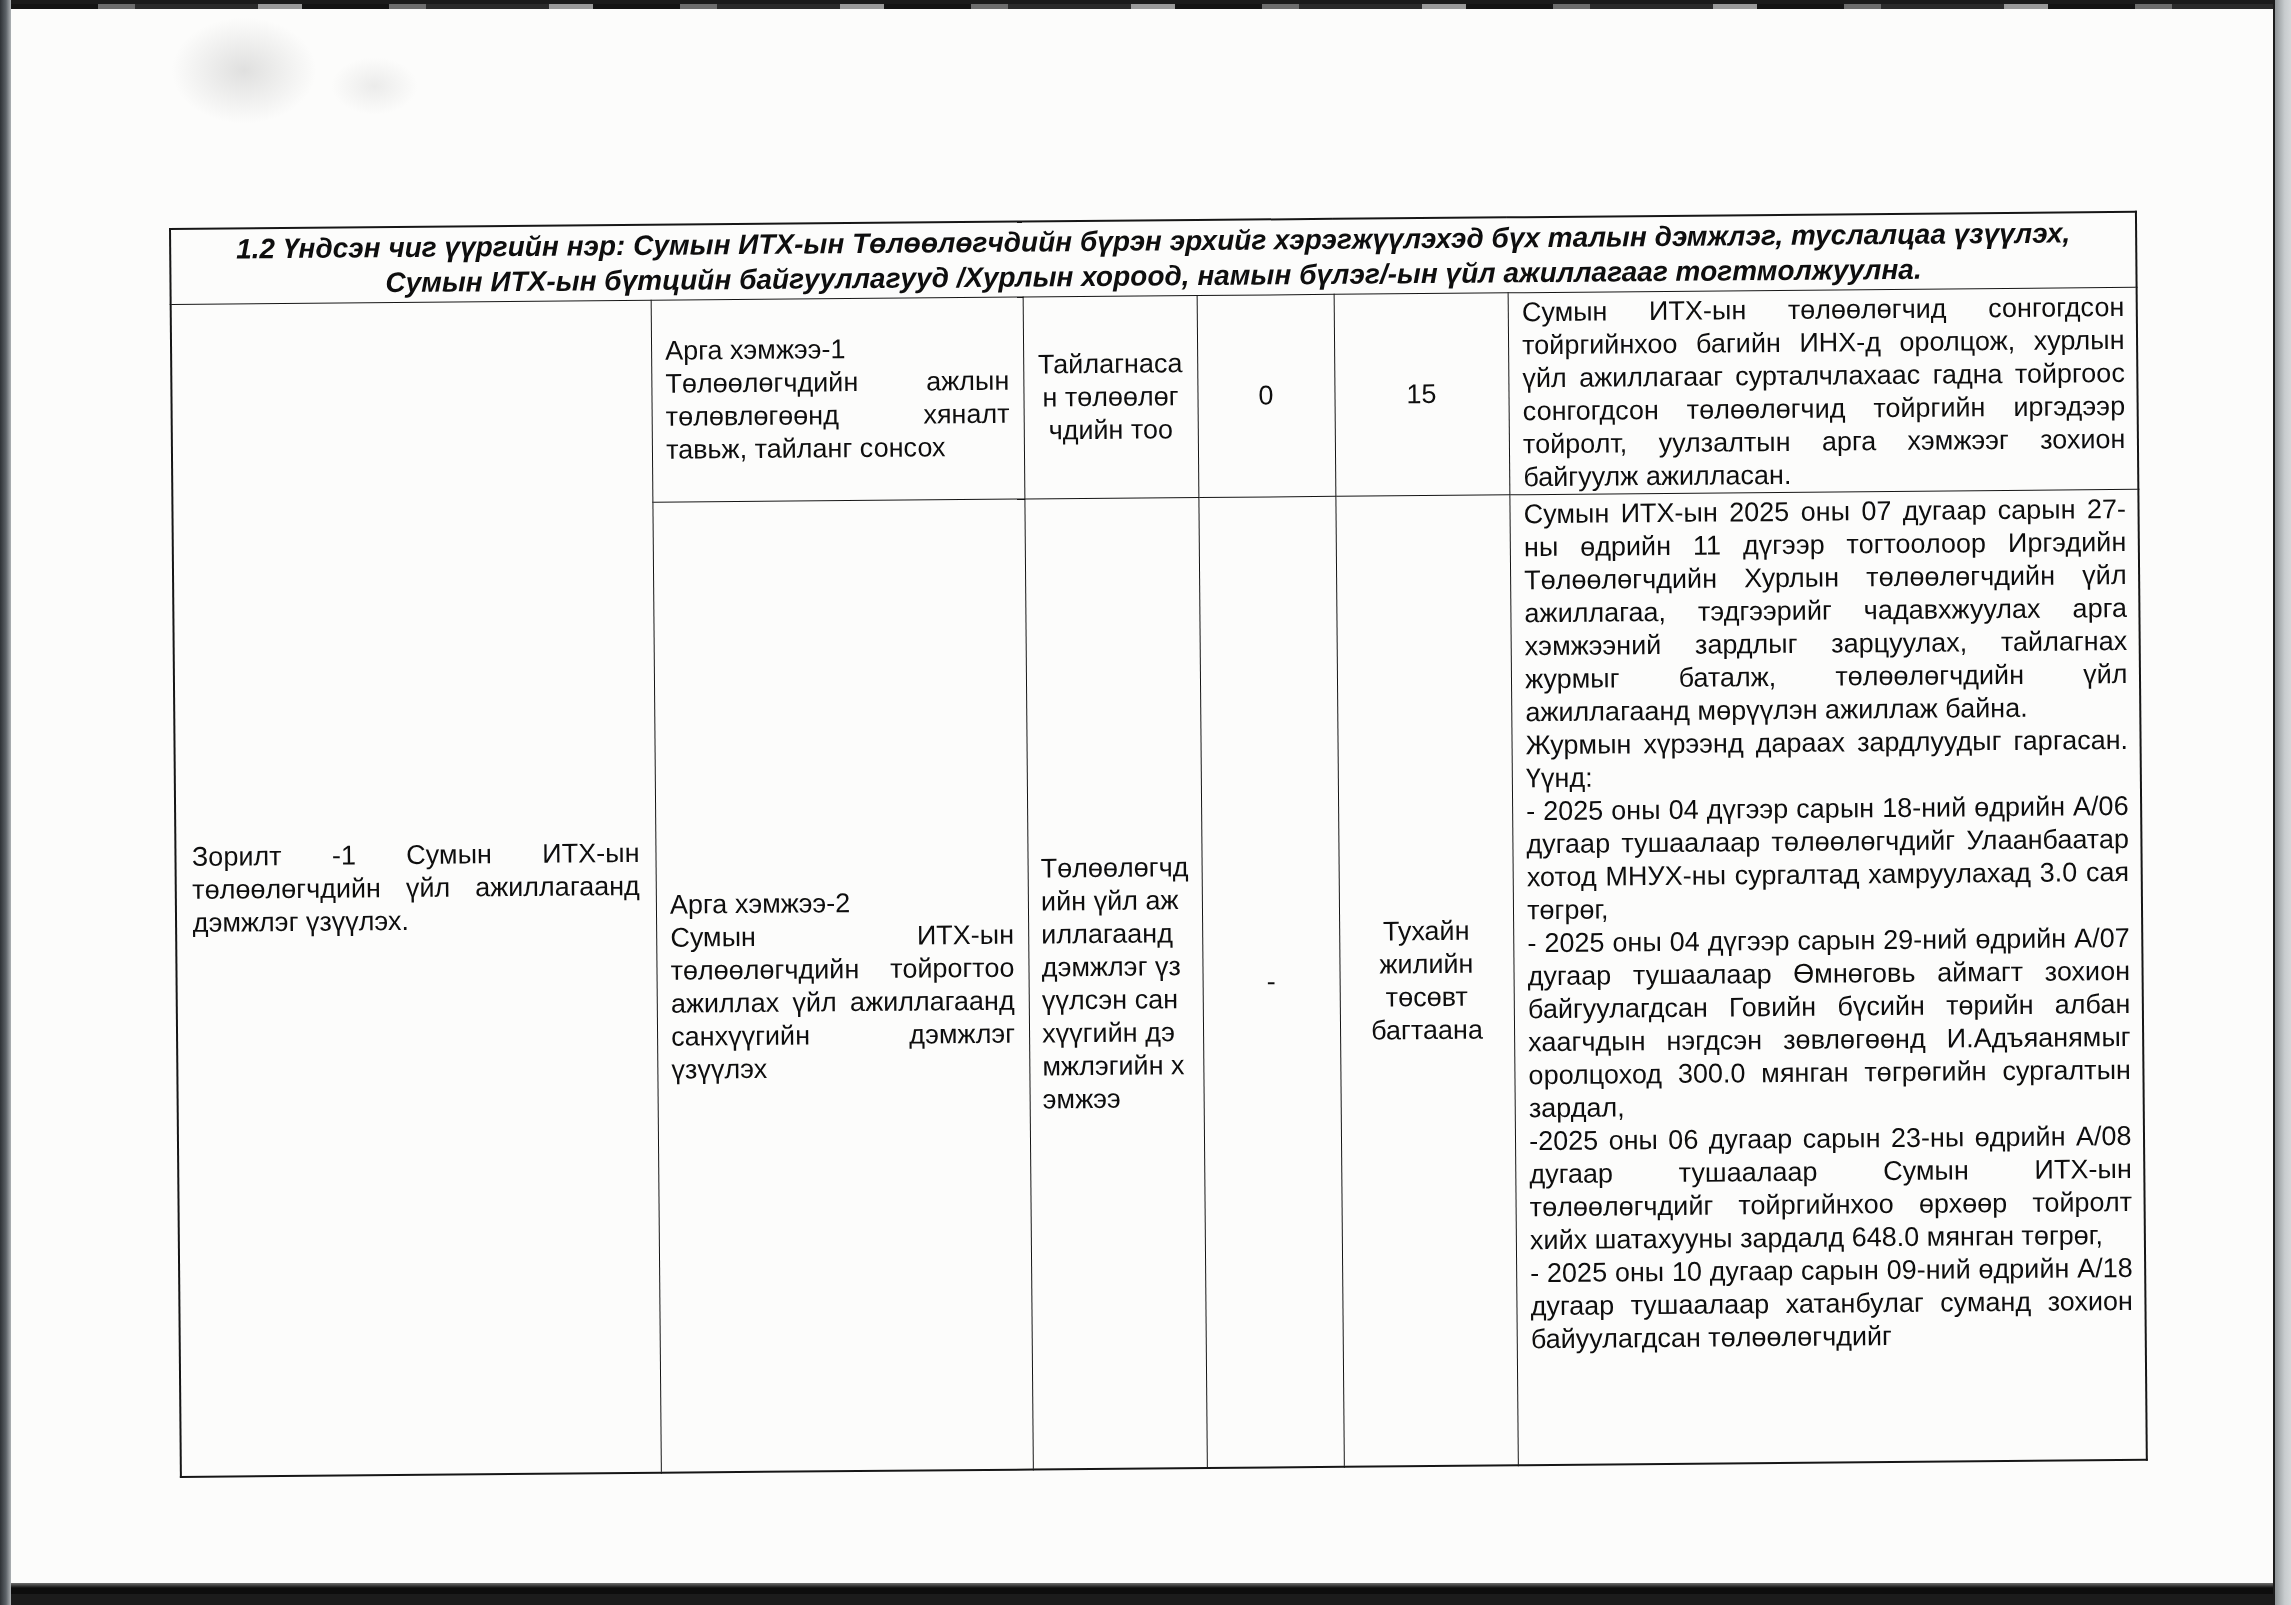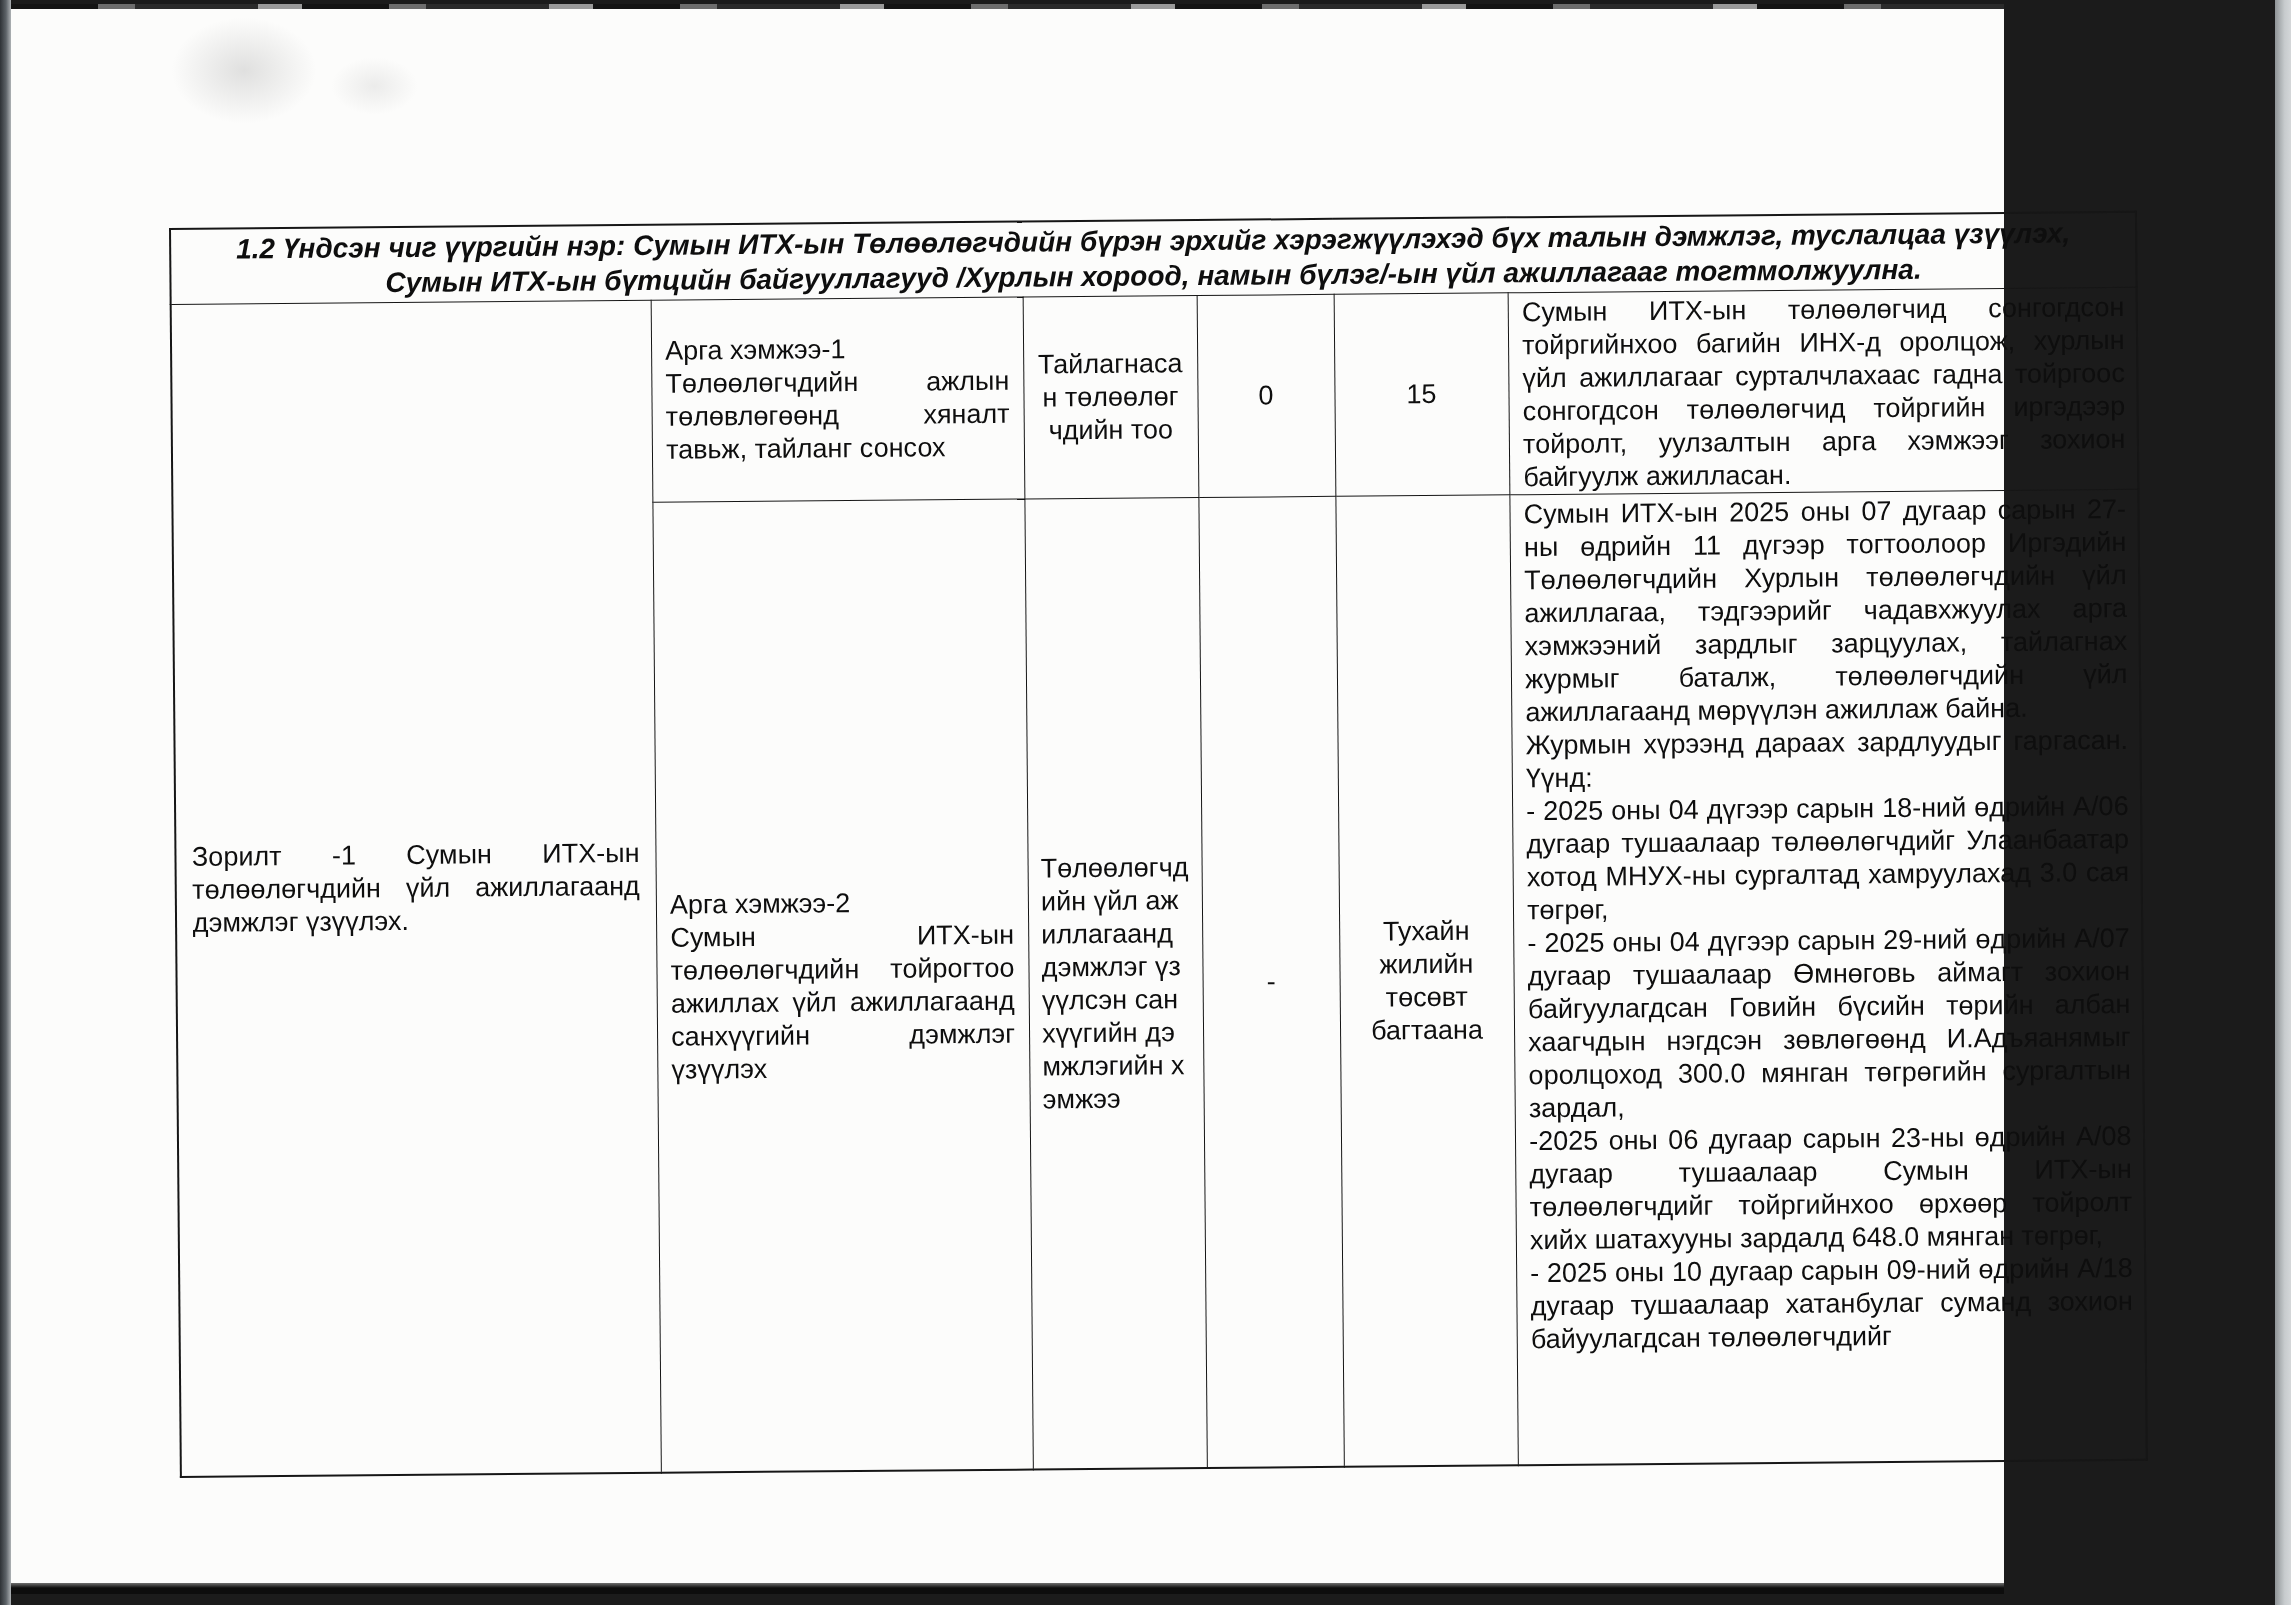--- a/index.html
+++ b/index.html
@@ -3,21 +3,21 @@
 <meta charset="utf-8">
 <style>
   html,body{margin:0;padding:0;}
   body{
     width:2291px;height:1606px;position:relative;overflow:hidden;
     background:#1b1b1b;
     font-family:"Liberation Sans","DejaVu Sans",sans-serif;
   }
   
   .page{
-    position:absolute;left:10.7px;top:3.9px;width:1993px;height:1590px;
+    position:absolute;left:10.7px;top:3.9px;width:2262px;height:1590px;
     background:#fcfcfb;
   }
   
   .scan-edge-top{
     position:absolute;left:0;top:0;width:100%;height:4.9px;
     background:repeating-linear-gradient(90deg,#141414 0 87px,#6d6d6d 87px 124px,#2b2b2b 124px 247px,#9a9a9a 247px 291px);
   }
   .scan-edge-left{
     position:absolute;left:0;top:0;width:10.7px;height:100%;
     background:linear-gradient(90deg,#2e3236 0%,#5d6368 55%,#aeb2b5 100%);

